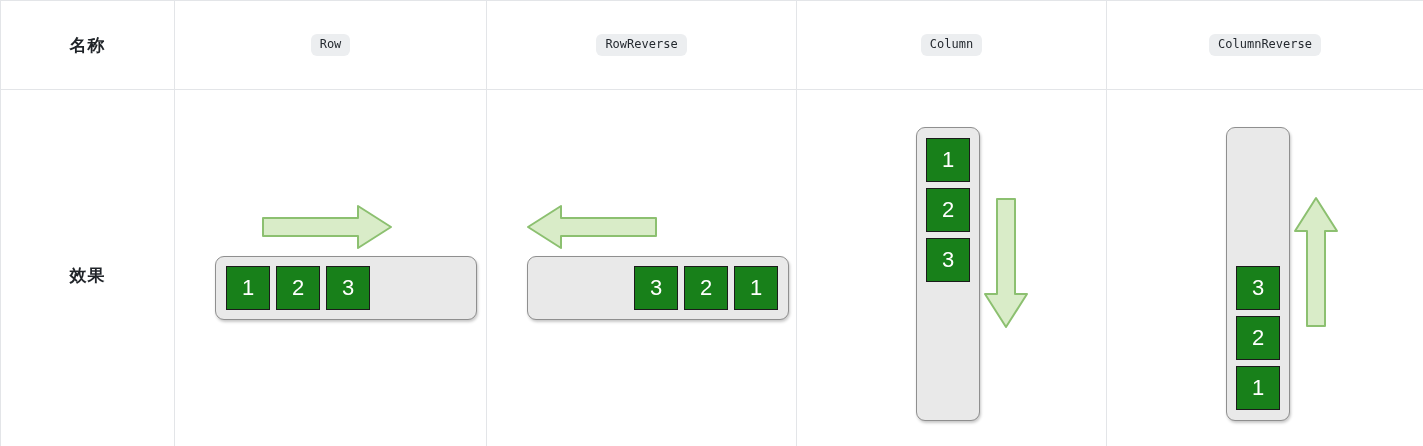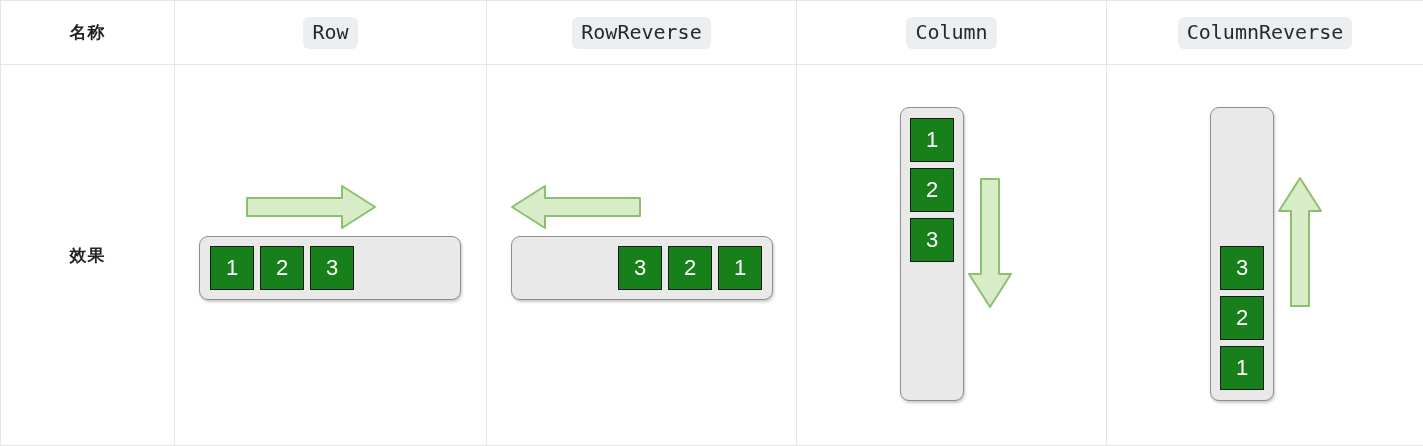--- a/index.html
+++ b/index.html
@@ -17,21 +17,21 @@
 
   table.flexdir-table {
     border-collapse: collapse;
     width: 1423px;
     height: 446px;
     table-layout: fixed;
   }
 
   table.flexdir-table td {
     border: 1px solid #e3e5e8;
-    padding: 0;
+    padding: 16px;
     vertical-align: middle;
     background: #ffffff;
   }
 
   
   col.c-label { width: 174px; }
   col.c-row   { width: 312px; }
   col.c-rowr  { width: 310px; }
   col.c-col   { width: 310px; }
   col.c-colr  { width: 317px; }
@@ -58,21 +58,21 @@
     justify-content: center;
     width: 100%;
     height: 100%;
   }
   .code-tag {
     display: inline-block;
     background: #eceef0;
     border-radius: 6px;
     padding: 3px 9px 4px 9px;
     font-family: "DejaVu Sans Mono", "Liberation Mono", monospace;
-    font-size: 20px;
+    font-size: 12px;
     color: #24292f;
     line-height: 1.25;
     white-space: nowrap;
   }
 
   
   .desc-text {
     display: flex;
     align-items: center;
     justify-content: center;

